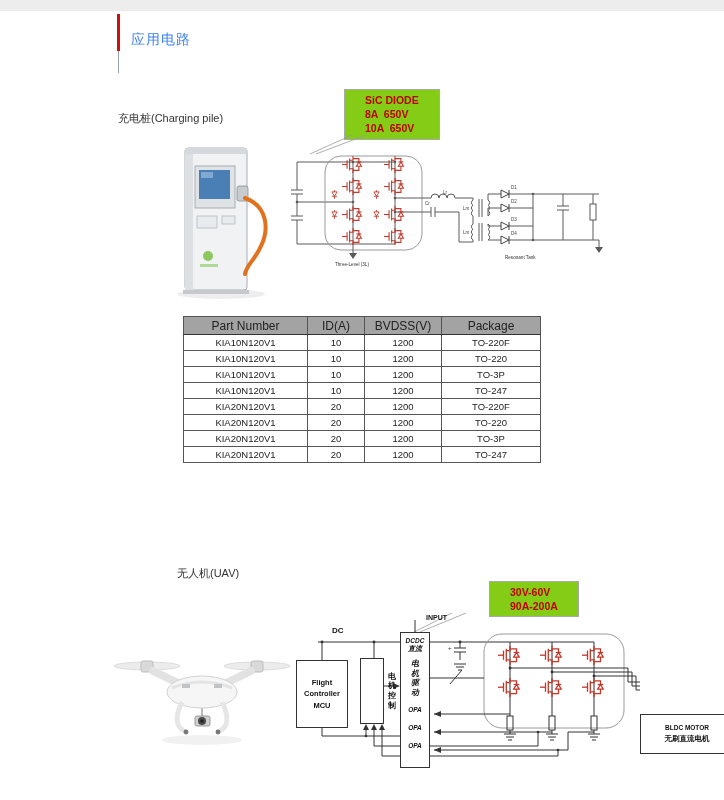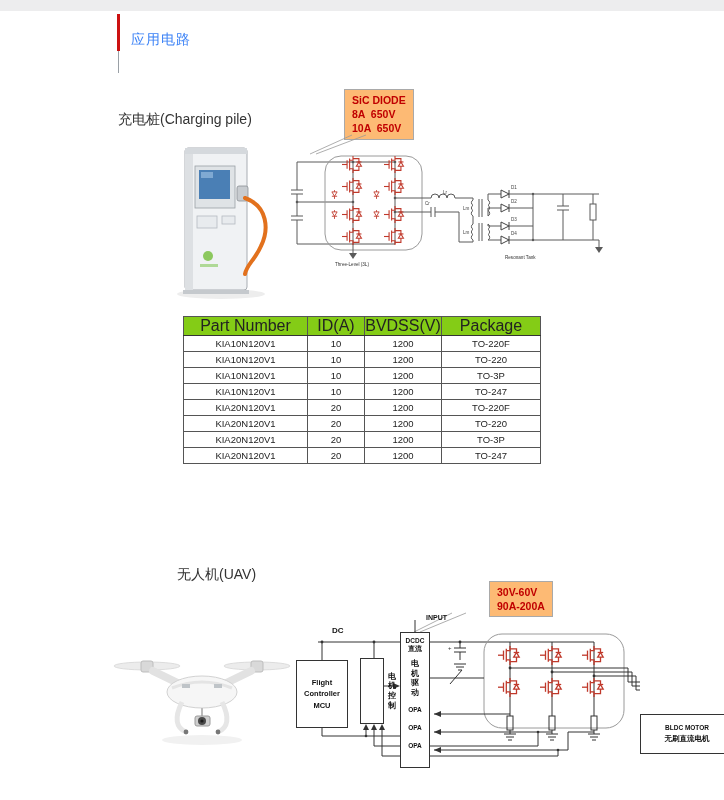--- a/index.html
+++ b/index.html
@@ -3,29 +3,29 @@
 <meta charset="utf-8">
 <style>
   html,body{margin:0;padding:0;}
   body{width:724px;height:800px;background:#fff;font-family:"Liberation Sans",sans-serif;}
   .page{position:relative;width:724px;height:800px;background:#ffffff;overflow:hidden;}
   .abs{position:absolute;}
   .topband{left:0;top:0;width:724px;height:11px;background:#ededee;}
   .redbar{left:117px;top:14px;width:3px;height:37px;background:#cc1111;}
   .grayline{left:118px;top:51px;width:1px;height:22px;background:#9aa0a6;}
   .sec-title{left:131px;top:31px;font-size:14px;color:#3b82f6;letter-spacing:1px;}
-  .sub-label{font-size:14px;color:#333;}
-  .callout{background:#fdba74;border:1px solid #a9a9a9;color:#c00000;font-weight:bold;
-           font-size:10.5px;line-height:1.35;padding:3px 7px;}
+  .sub-label{font-size:11px;color:#333;}
+  .callout{background:#84cc16;border:1px solid #a9a9a9;color:#c00000;font-weight:bold;
+           font-size:10.5px;line-height:1.35;padding:3px 20px;}
   .callout div{white-space:pre;}
   table.parts{position:absolute;left:183px;top:316px;width:357px;border-collapse:collapse;
               font-size:9.5px;color:#222;table-layout:fixed;}
   table.parts th,table.parts td{border:1px solid #555;text-align:center;padding:0;height:15px;
               overflow:hidden;white-space:nowrap;}
-  table.parts th{background:#84cc16;font-weight:normal;font-size:16px;color:#222;height:17px;
+  table.parts th{background:#a3a3a3;font-weight:normal;font-size:12px;color:#222;height:17px;
               border-bottom:1.5px solid #333;}
   table.parts{border:1.5px solid #333;}
   .blockbox{border:1px solid #333;background:#fff;box-sizing:border-box;color:#111;
             display:flex;flex-direction:column;align-items:center;justify-content:center;}
   .vtext{width:10px;word-break:break-all;line-height:1.2;text-align:center;font-weight:bold;}
   .tinybold{font-weight:bold;color:#111;}
   svg text{font-family:"Liberation Sans",sans-serif;}
 </style>
 </head>
 <body>
@@ -423,21 +423,21 @@
     <div class="abs blockbox" style="left:8px;top:44px;width:52px;height:68px;font-size:7.5px;font-weight:bold;line-height:1.5;">
       <div>Flight</div>
       <div>Controller</div>
       <div>MCU</div>
     </div>
 
     <div class="abs blockbox" style="left:72px;top:42px;width:24px;height:66px;">
       <div class="vtext" style="font-size:8px;margin-left:40px;">电机控制</div>
     </div>
 
-    <div class="abs blockbox" style="left:112px;top:16px;width:30px;height:136px;justify-content:flex-start;padding-top:4px;">
+    <div class="abs blockbox" style="left:112px;top:16px;width:30px;height:136px;justify-content:flex-start;padding-top:4px;font-style:italic;">
       <div style="font-size:6.5px;font-weight:bold;">DCDC</div>
       <div style="font-size:7px;font-weight:bold;">直流</div>
       <div class="vtext" style="font-size:8px;margin-top:5px;">电机驱动</div>
       <div style="font-size:6.5px;font-weight:bold;margin-top:9px;">OPA</div>
       <div style="font-size:6.5px;font-weight:bold;margin-top:11px;">OPA</div>
       <div style="font-size:6.5px;font-weight:bold;margin-top:11px;">OPA</div>
     </div>
 
     <div class="abs blockbox" style="left:352px;top:58px;width:94px;height:40px;line-height:1.6;margin-top:40px;">
       <div style="font-size:6.5px;font-weight:bold;">BLDC MOTOR</div>

